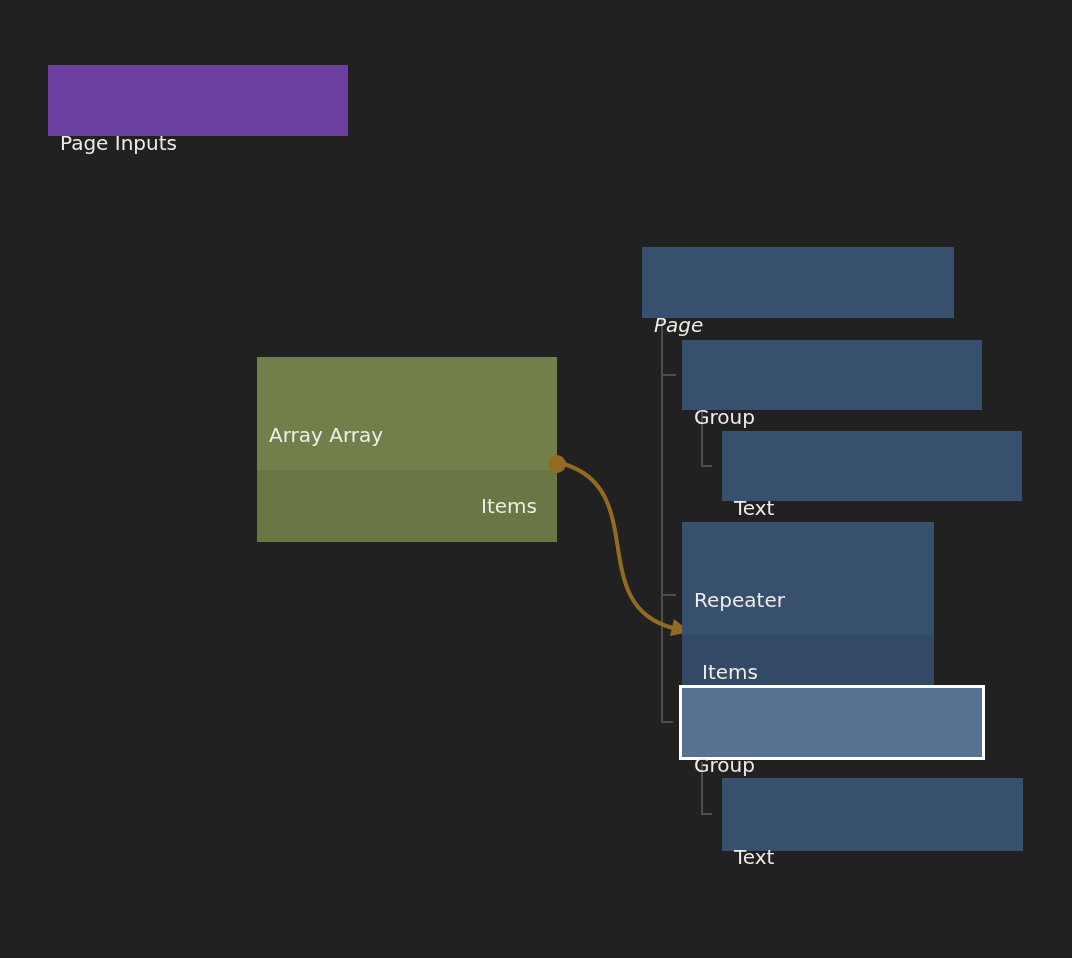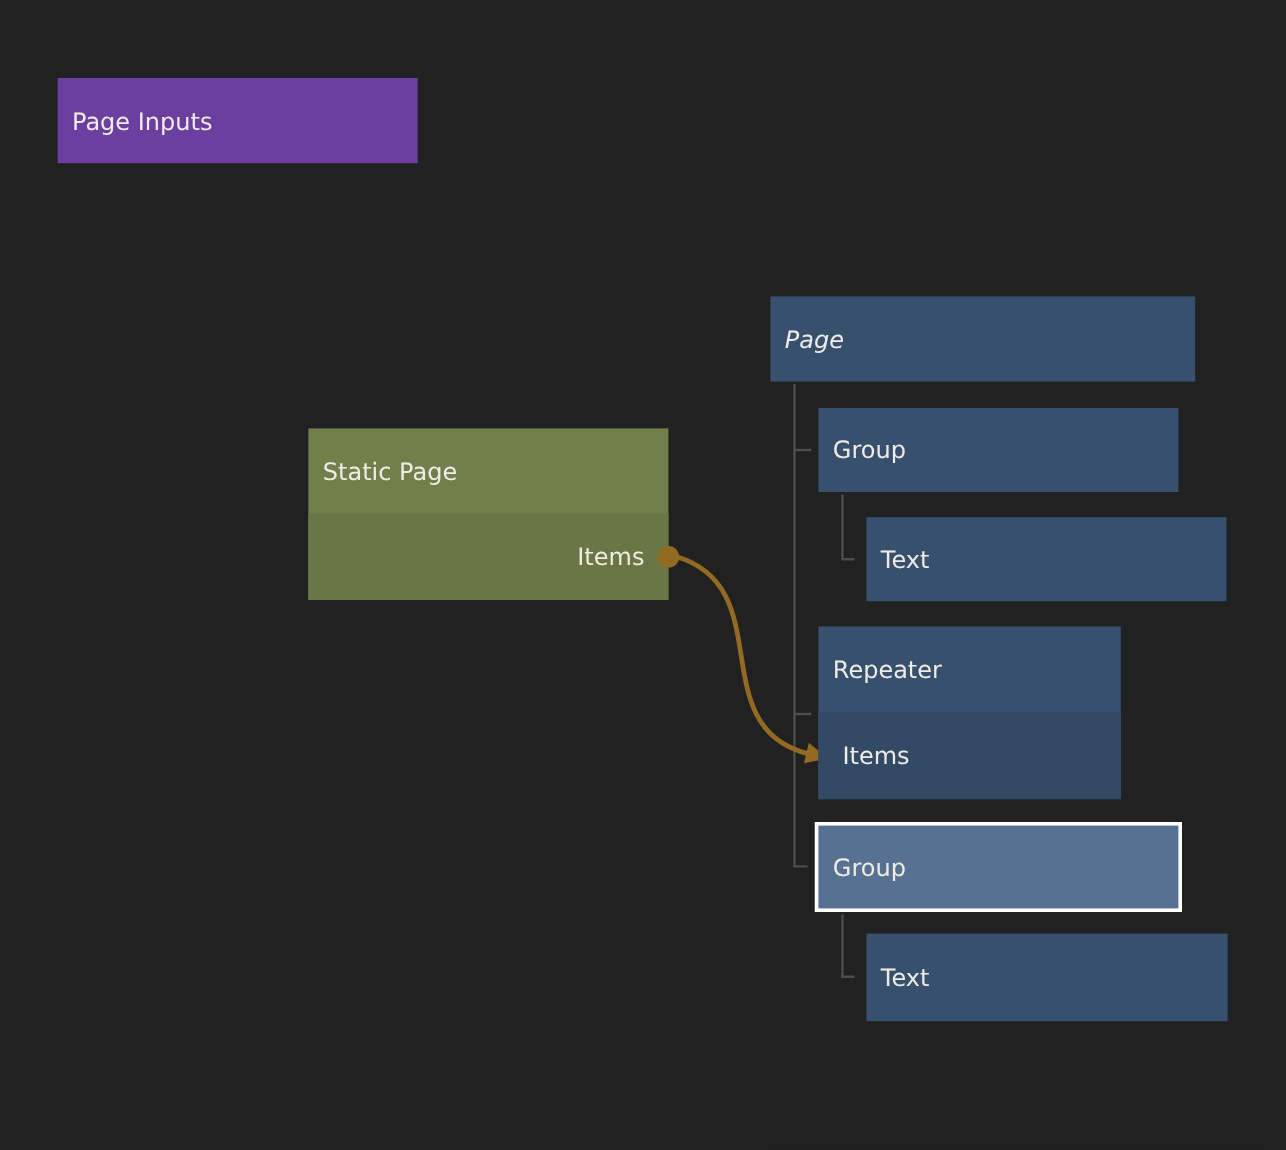--- a/index.html
+++ b/index.html
@@ -28,28 +28,29 @@
   .node{
     position:absolute;
     font-size:20px;
     color:var(--text);
   }
   .node-header{
     display:flex;
     align-items:center;
     padding-left:12px;
     height:71px;
+    margin-top:42px;
   }
   .n-page-inputs{left:48px;top:65px;width:300px;height:71px;background:var(--node-purple);}
   .n-static-array{left:257px;top:357px;width:300px;height:143px;background:var(--node-green);}
   .n-static-array .node-body{
     height:72px;background:var(--node-green-dark);
     display:flex;align-items:center;justify-content:flex-end;padding-right:20px;
   }
-  .n-page{left:642px;top:247px;width:354px;height:71px;background:var(--node-blue);font-style:italic;}
+  .n-page{left:642px;top:247px;width:312px;height:71px;background:var(--node-blue);font-style:italic;}
   .n-group-1{left:682px;top:340px;width:300px;height:70px;background:var(--node-blue);}
   .n-text-1{left:722px;top:431px;width:300px;height:70px;background:var(--node-blue);}
   .n-repeater{left:682px;top:522px;width:252px;height:144px;background:var(--node-blue);}
   .n-repeater .node-body{
     height:73px;background:var(--node-blue-dark);
     display:flex;align-items:center;padding-left:20px;
   }
   .n-group-2{
     left:679px;top:685px;width:306px;height:75px;
     background:var(--node-blue-selected);
@@ -83,21 +84,21 @@
   </svg>
 
   <div class="node n-page-inputs">
     <div class="node-header">
       <span>Page Inputs</span>
     </div>
   </div>
 
   <div class="node n-static-array">
     <div class="node-header">
-      <span>Static Page</span>
+      <span>Array Array</span>
     </div>
     <div class="node-body">
       <span>Items</span>
     </div>
   </div>
   <div class="port-dot"></div>
 
   <div class="node n-page">
     <div class="node-header">
       <span>Page</span>

